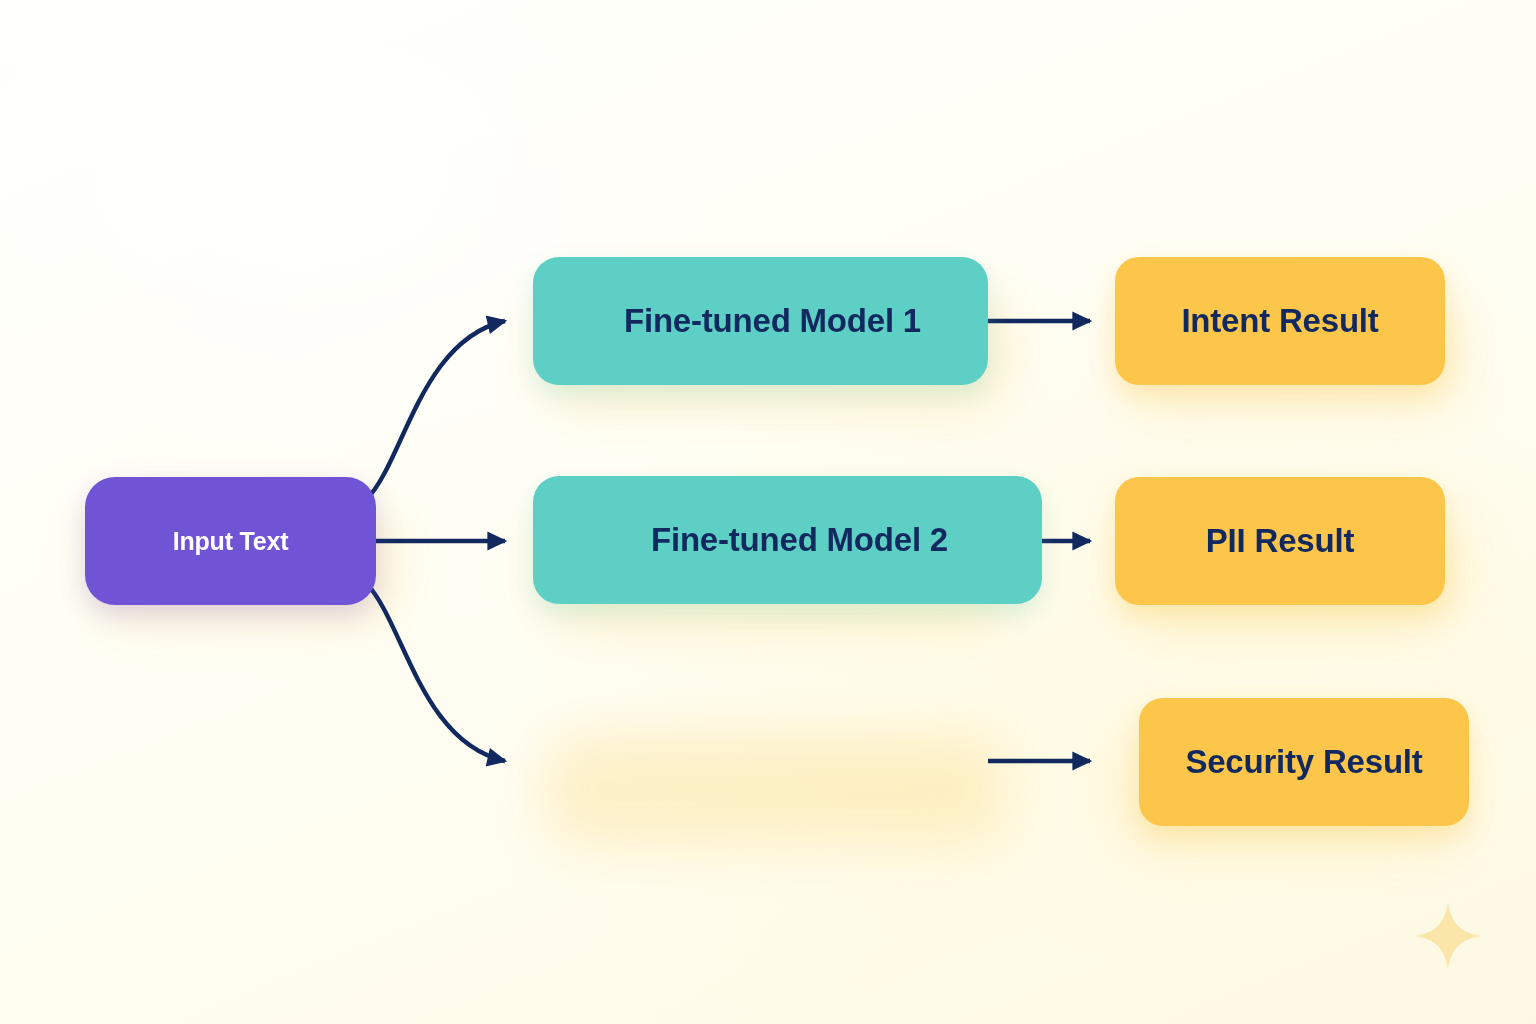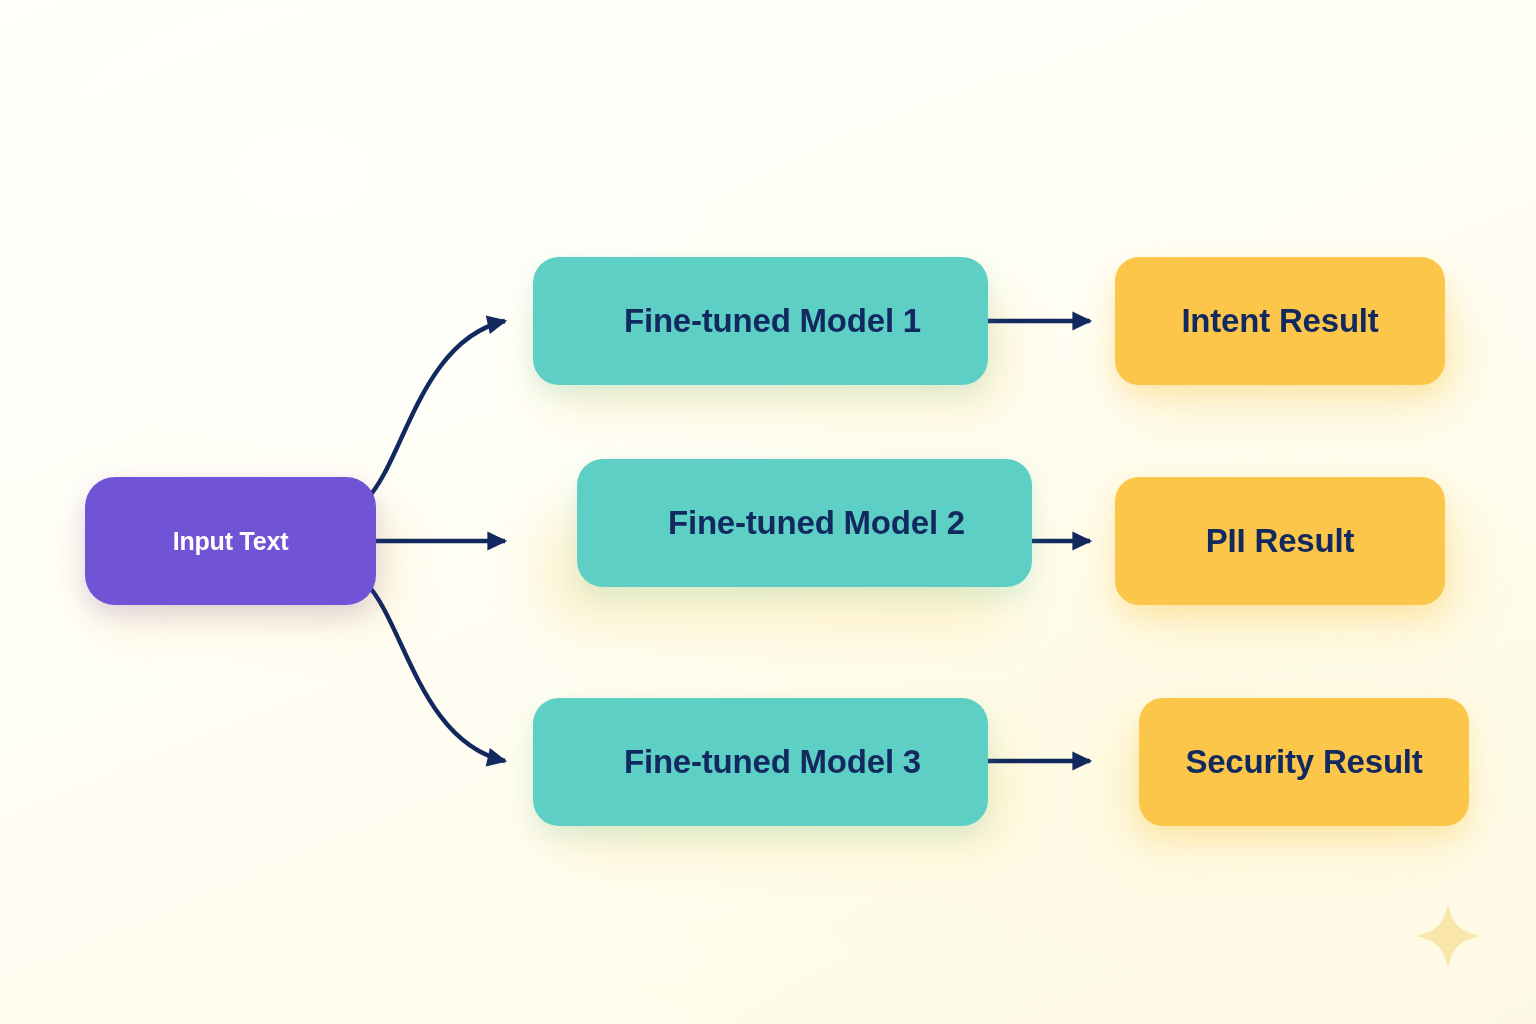--- a/index.html
+++ b/index.html
@@ -106,25 +106,22 @@
     </g>
   </svg>
 
   <div class="node node-input" style="left:85px; top:477px; width:291px; height:128px; background:#7154D6; box-shadow:0 10px 26px rgba(113,84,214,.22);">
     <span>Input Text</span>
   </div>
 
   <div class="node node-model" style="left:533px; top:257px; width:455px; height:128px; background:#5ECFC4; color:#11295E; box-shadow:0 10px 24px rgba(94,207,196,.22);">
     <span>Fine-tuned Model 1</span>
   </div>
-  <div class="node node-model" style="left:533px; top:459px; width:455px; height:128px; background:#5ECFC4; color:#11295E; box-shadow:0 10px 24px rgba(94,207,196,.22);margin-left:44px;">
+  <div class="node node-model" style="left:533px; top:476px; width:509px; height:128px; background:#5ECFC4; color:#11295E; box-shadow:0 10px 24px rgba(94,207,196,.22);">
     <span>Fine-tuned Model 2</span>
-  </div>
-  <div class="node node-model" style="left:533px; top:698px; width:455px; height:128px; background:#5ECFC4; color:#11295E; box-shadow:0 10px 24px rgba(94,207,196,.22);">
-    <span>Fine-tuned Model 3</span>
   </div>
 
   <div class="node node-result" style="left:1115px; top:257px; width:330px; height:128px; background:#FBC64A; color:#11295E; box-shadow:0 10px 24px rgba(251,198,74,.26);">
     <span>Intent Result</span>
   </div>
   <div class="node node-result" style="left:1115px; top:477px; width:330px; height:128px; background:#FBC64A; color:#11295E; box-shadow:0 10px 24px rgba(251,198,74,.26);">
     <span>PII Result</span>
   </div>
   <div class="node node-result" style="left:1115px; top:698px; width:330px; height:128px; background:#FBC64A; color:#11295E; box-shadow:0 10px 24px rgba(251,198,74,.26);margin-left:24px;">
     <span>Security Result</span>

